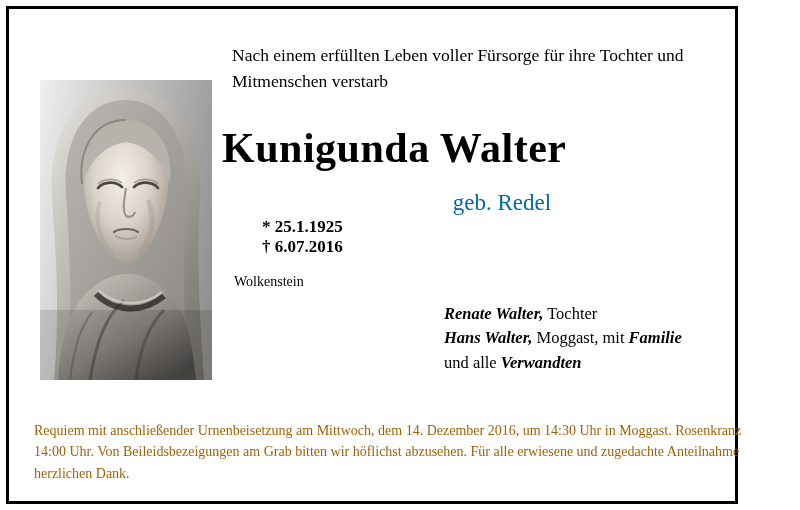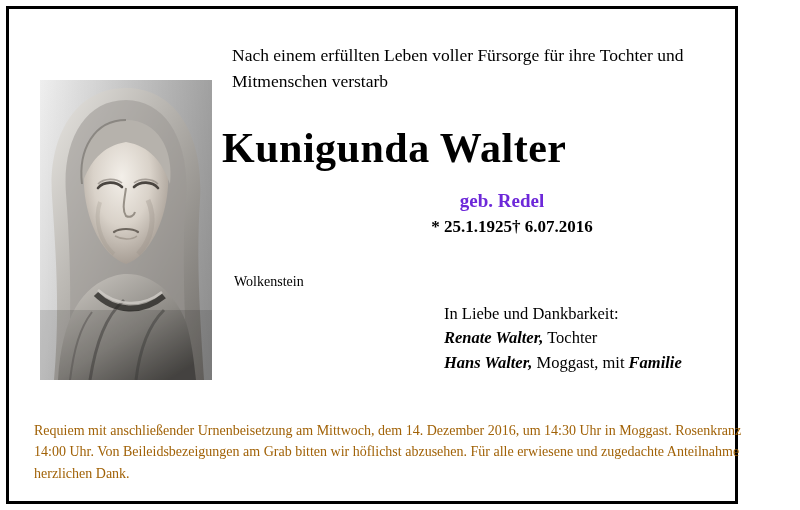--- a/index.html
+++ b/index.html
@@ -67,34 +67,35 @@
     letter-spacing: 0.5px;
     color: #000;
     white-space: nowrap;
   }
   .maiden {
     position: absolute;
     left: 210px;
     top: 178px;
     width: 560px;
     text-align: center;
-    font-size: 19px;
-    font-weight: bold;
-    color: #6d28d9;
+    font-size: 23px;
+    font-weight: normal;
+    color: #0369a1;
   }
   .dates {
     position: absolute;
     left: 250px;
     top: 205px;
     width: 500px;
     display: flex;
     justify-content: center;
     font-size: 17px;
     font-weight: bold;
     color: #000;
+    flex-direction: column;
   }
   .place {
     position: absolute;
     left: 222px;
     top: 262px;
     font-size: 14px;
     color: #000;
   }
 
   .family {
@@ -206,25 +207,27 @@
     <div class="maiden">geb. Redel</div>
 
     <div class="dates">
       <span>* 25.1.1925</span>
       <span>† 6.07.2016</span>
     </div>
 
     <div class="place">Wolkenstein</div>
 
     <div class="family">
-      <div class="lead">In Liebe und Dankbarkeit:</div>
       <div>
         <b>Renate Walter,</b><span> Tochter</span><b></b>
       </div>
       <div>
         <b>Hans Walter,</b><span> Moggast, mit </span><b>Familie</b>
       </div>
+      <div>
+        <b></b><span>und alle </span><b>Verwandten</b>
+      </div>
     </div>
 
     <div class="footer">Requiem mit anschließender Urnenbeisetzung am Mittwoch, dem 14. Dezember 2016, um 14:30 Uhr in Moggast. Rosenkranz um 14:00 Uhr. Von Beileidsbezeigungen am Grab bitten wir höflichst abzusehen. Für alle erwiesene und zugedachte Anteilnahme herzlichen Dank.</div>
 
   </div>
 </div>
 
 </body></html>

